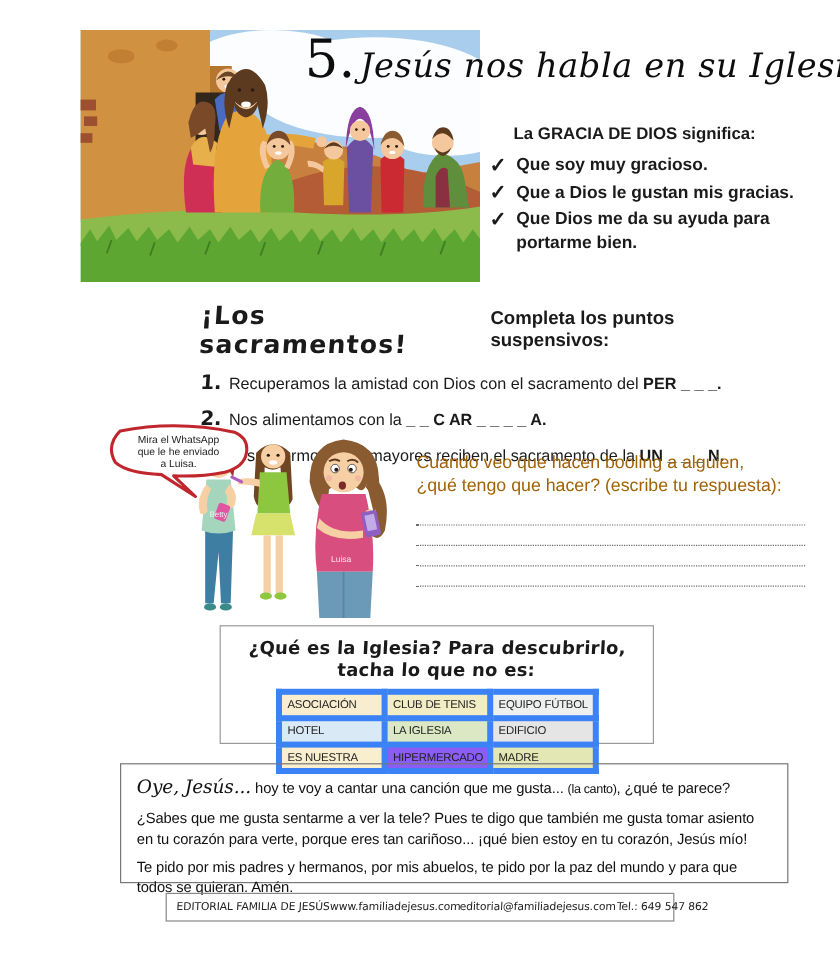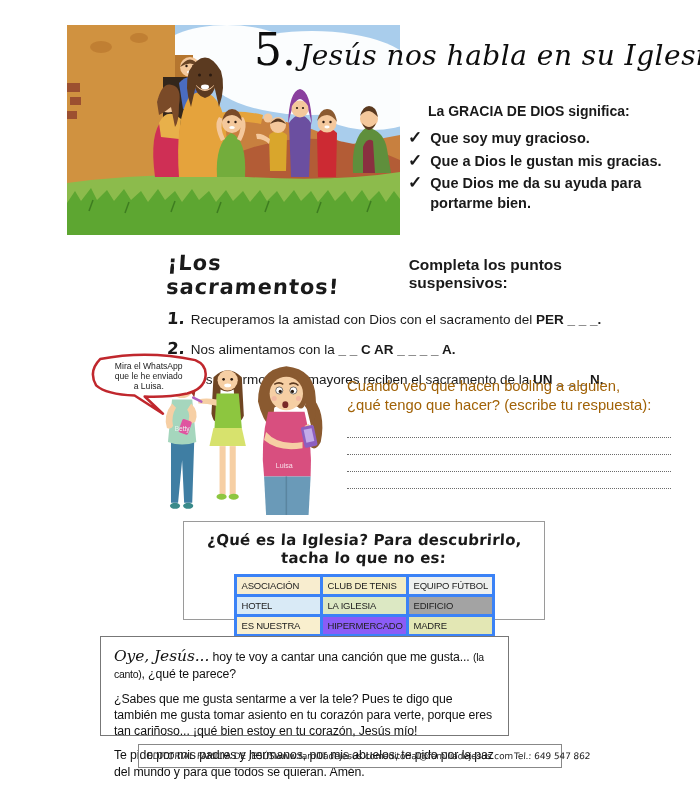--- a/index.html
+++ b/index.html
@@ -41,25 +41,25 @@
   
   .question{left:347px;top:377px;width:324px;font-size:14.8px;line-height:1.3;color:#a16207;}
   .answer-line{height:16px;border-bottom:1.5px dotted #6b6b6b;}
   .answer-lines{margin-top:6px;}
 
   
   .quiz-box{left:183px;top:521px;width:360px;height:97px;border:1px solid #9a9a9a;background:#fff;}
   .quiz-heading{font-size:15px;font-weight:bold;text-align:center;margin-top:9px;letter-spacing:.2px;
                 display:block;transform:skewX(-3deg);font-family:"DejaVu Sans",sans-serif;}
   .quiz-table{border-collapse:collapse;margin:7px auto 0 auto;border:2px solid #4a4a4a;}
-  .quiz-table td{border:3px solid #3b82f6;width:78px;height:17px;font-size:9.5px;
+  .quiz-table td{border:5px solid #3b82f6;width:78px;height:17px;font-size:9.5px;
                  padding:0 0 0 5px;color:#222;letter-spacing:-0.2px;}
 
   
-  .prayer-box{left:100px;top:636px;width:409px;height:100px;border:1px solid #777;box-sizing:border-box;
+  .prayer-box{left:100px;top:636px;width:557px;height:100px;border:1px solid #777;box-sizing:border-box;
               padding:9px 13px;font-size:12.3px;line-height:1.32;color:#111;letter-spacing:-0.1px;}
   .prayer-box p{margin:0 0 8px 0;}
   .prayer-opening{font-family:"DejaVu Serif",serif;font-style:italic;font-size:15.5px;}
   .prayer-aside{font-size:10.5px;letter-spacing:-0.3px;}
 
   
   .footer-box{left:138px;top:744px;width:424px;height:24px;border:1px solid #888;box-sizing:border-box;
               display:flex;align-items:center;justify-content:space-between;padding:0 8px;
               font-size:9px;letter-spacing:-0.1px;color:#222;white-space:nowrap;
               font-family:"DejaVu Sans",sans-serif;}
@@ -278,21 +278,21 @@
     <table class="quiz-table">
       <tbody>
           <tr>
         <td style="background-color: rgb(248, 237, 207);">ASOCIACIÓN</td>
         <td style="background-color: rgb(243, 237, 198);">CLUB DE TENIS</td>
         <td style="background-color: rgb(238, 240, 239);">EQUIPO FÚTBOL</td>
       </tr>
       <tr>
         <td style="background-color: rgb(217, 234, 246);">HOTEL</td>
         <td style="background-color: rgb(220, 232, 195);">LA IGLESIA</td>
-        <td style="background-color: #a3a3a3;">EDIFICIO</td>
+        <td style="background-color: #e5e5e5;">EDIFICIO</td>
       </tr>
       <tr>
         <td style="background-color: rgb(249, 239, 206);">ES NUESTRA</td>
         <td style="background-color: #8b5cf6;">HIPERMERCADO</td>
         <td style="background-color: rgb(227, 231, 180);">MADRE</td>
       </tr>
     </tbody>
       </table>
   </div>
 

